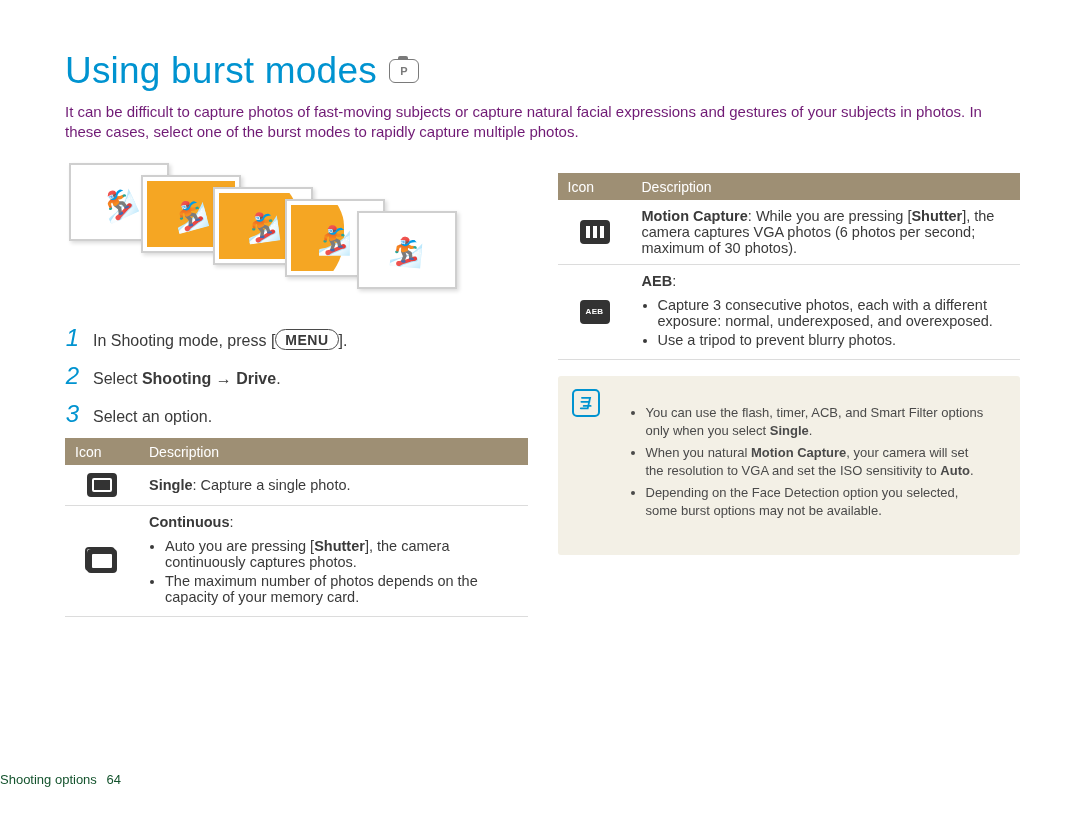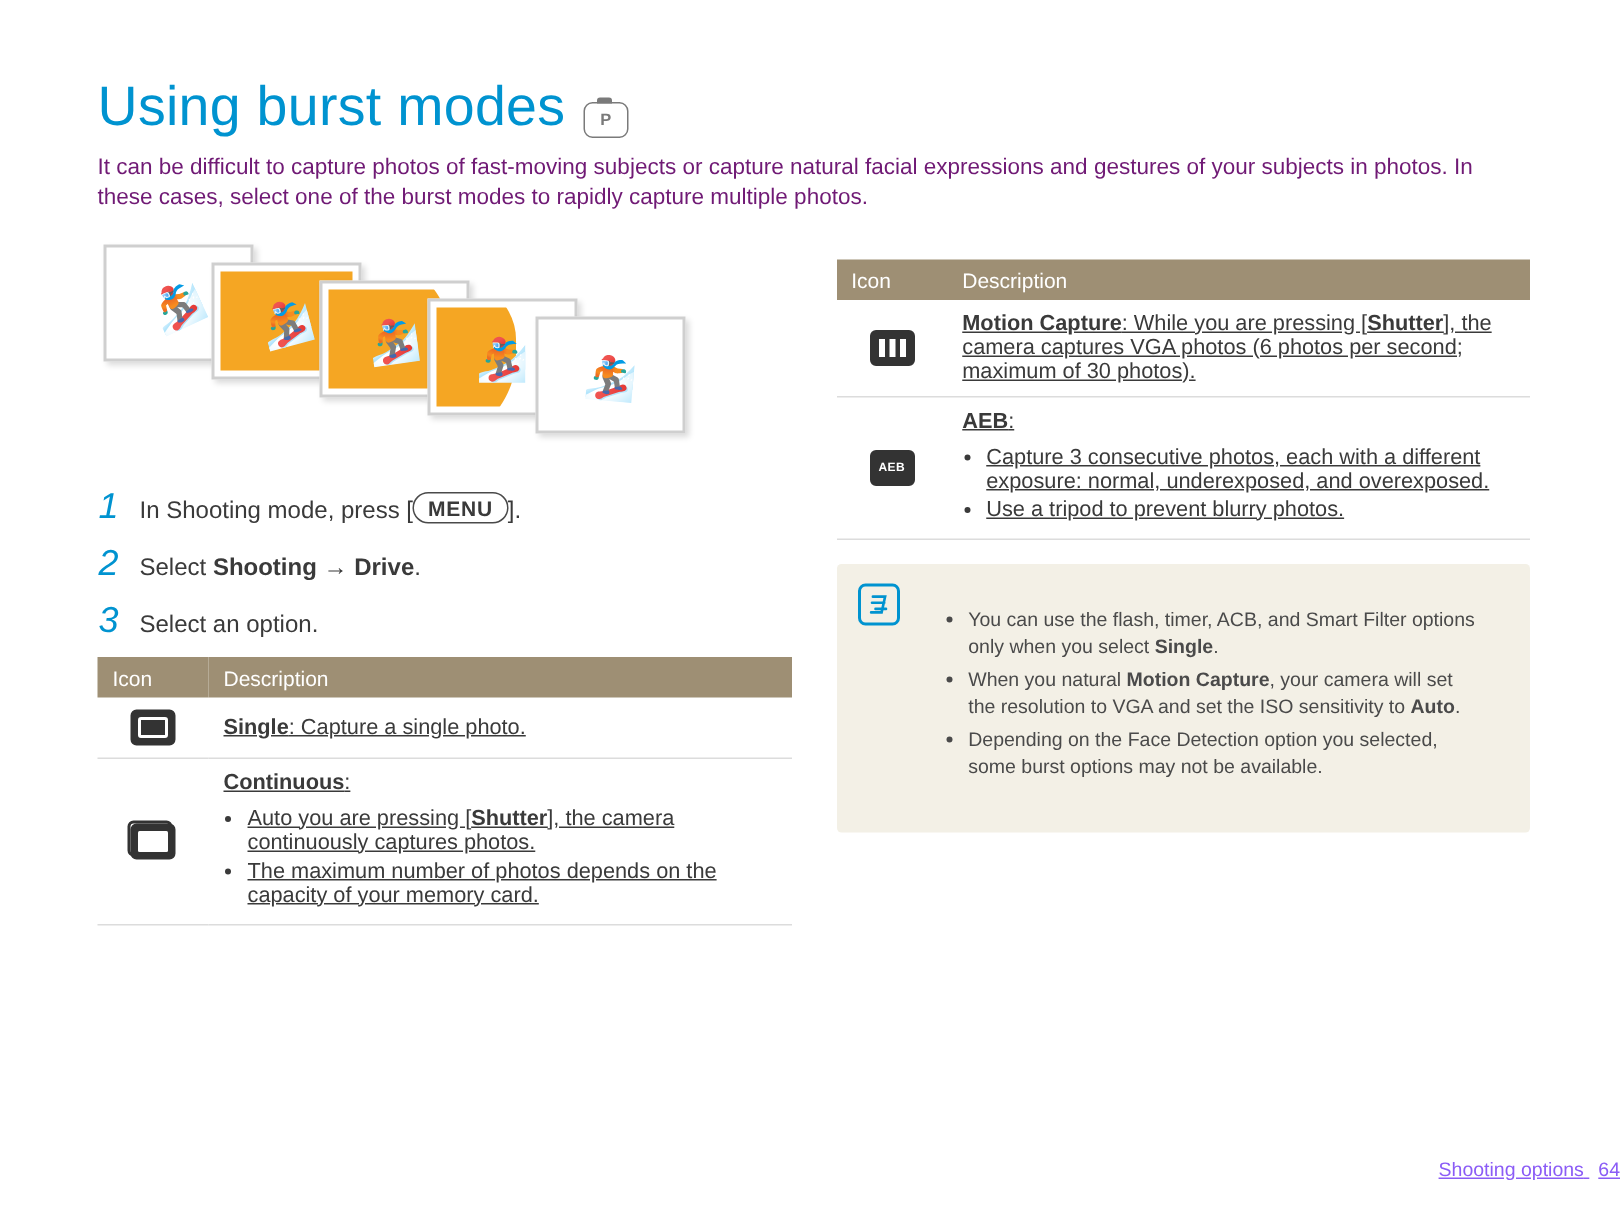--- a/index.html
+++ b/index.html
@@ -13,21 +13,21 @@
   }
   .page {
     position: relative;
     width: 1080px;
     height: 815px;
     box-sizing: border-box;
     padding: 50px 60px 0 65px;
   }
   .title-row {
     display: flex;
-    align-items: flex-end;
+    align-items: center;
     gap: 12px;
   }
   .title {
     color: #0093d0;
     font-size: 37px;
     font-weight: 400;
     font-family: Arial, Helvetica, sans-serif;
     letter-spacing: 0.2px;
     margin: 0;
   }
@@ -136,21 +136,20 @@
     font-weight: 400;
     text-align: left;
     padding: 6px 10px 5px;
     font-size: 14px;
   }
   .tbl th:first-child { width: 54px; }
   .tbl td {
     padding: 8px 10px;
     border-bottom: 1px solid #dcdcdc;
     vertical-align: middle;
-    text-decoration: underline;
   }
   .tbl td:first-child {
     text-align: center;
     vertical-align: middle;
     padding-left: 6px;
     padding-right: 6px;
   }
   .desc-list {
     margin: 8px 0 0;
     padding-left: 16px;
@@ -233,24 +232,23 @@
   }
   .note-icon svg { width: 14px; height: 14px; }
   .note-list { margin:16px; padding-left:16px; }
   .note-list li { margin-bottom:4px; }
 
   
   .footer {
     position: absolute;
     bottom: 28px;
     left: 0; right: 0;
-    text-align: right;
+    text-align: left;
     font-size: 13px;
-    color: #8b5cf6;
-    text-decoration: underline;
+    color: #14532d;
   }
   .pagenum { margin-left: 6px; }
 
   
   .cam-icon {
     display: inline-flex;
     align-items: center;
     justify-content: center;
     width: 28px; height: 22px;
     border: 1.5px solid #7a7a7a;

